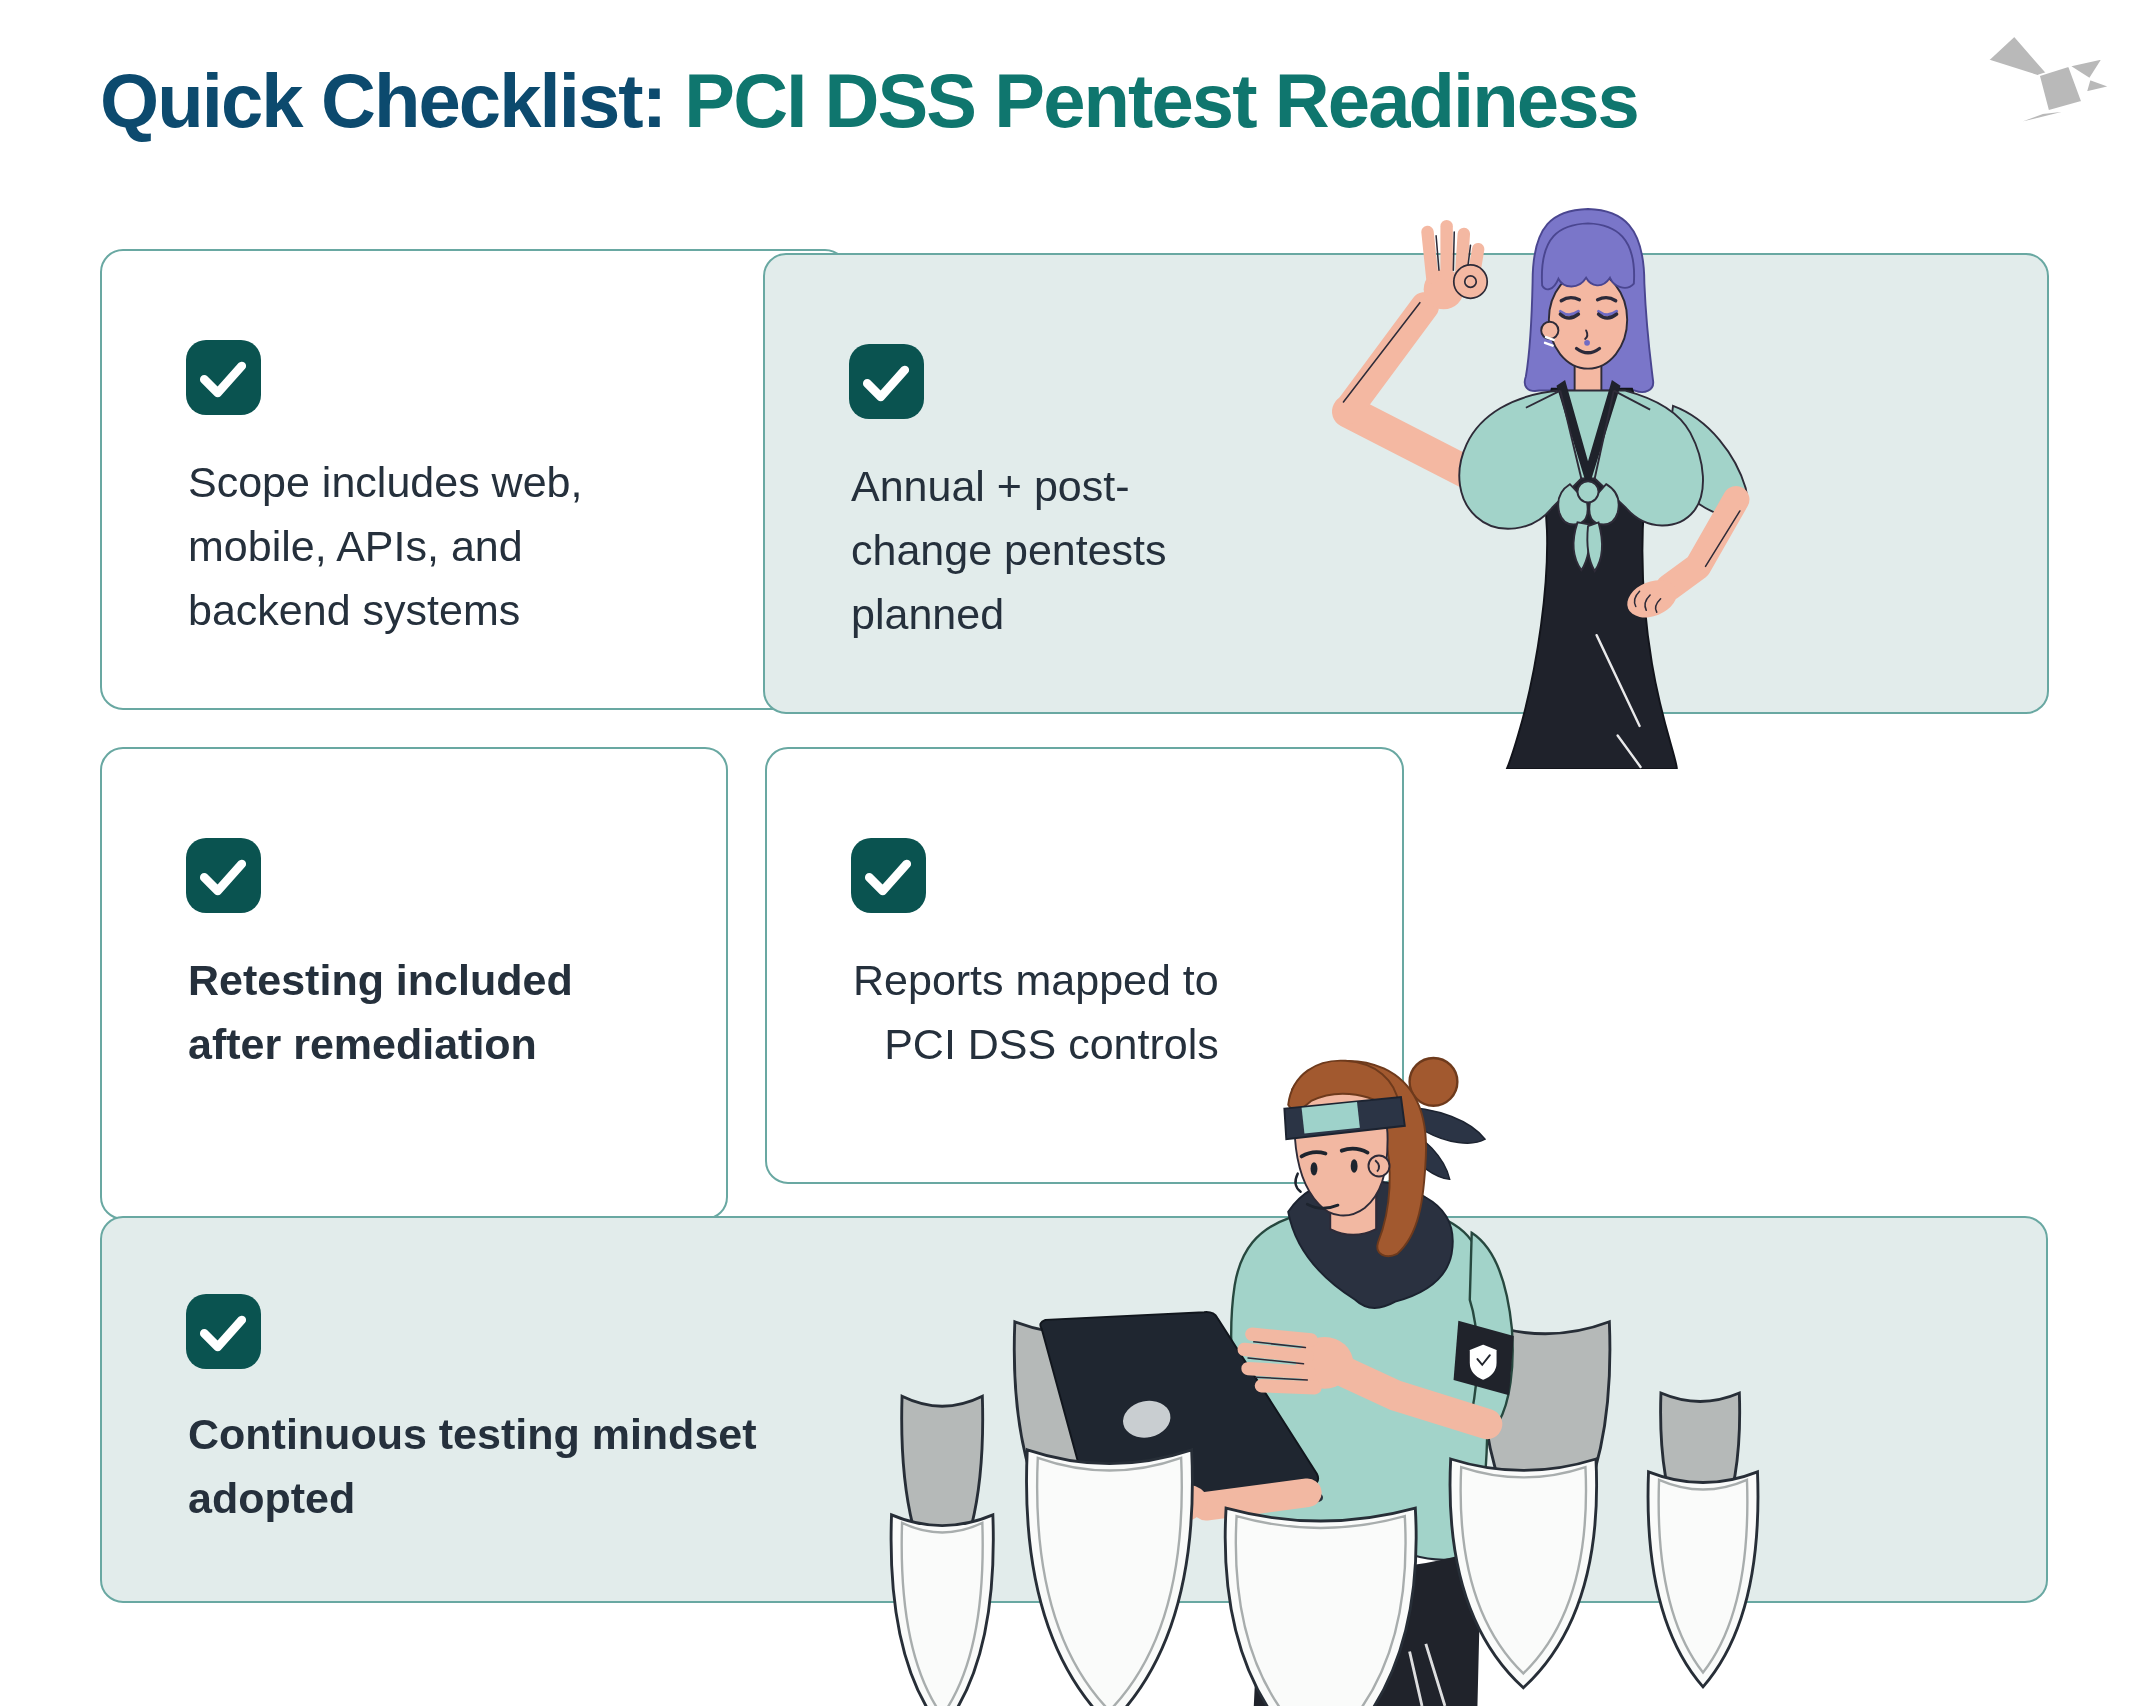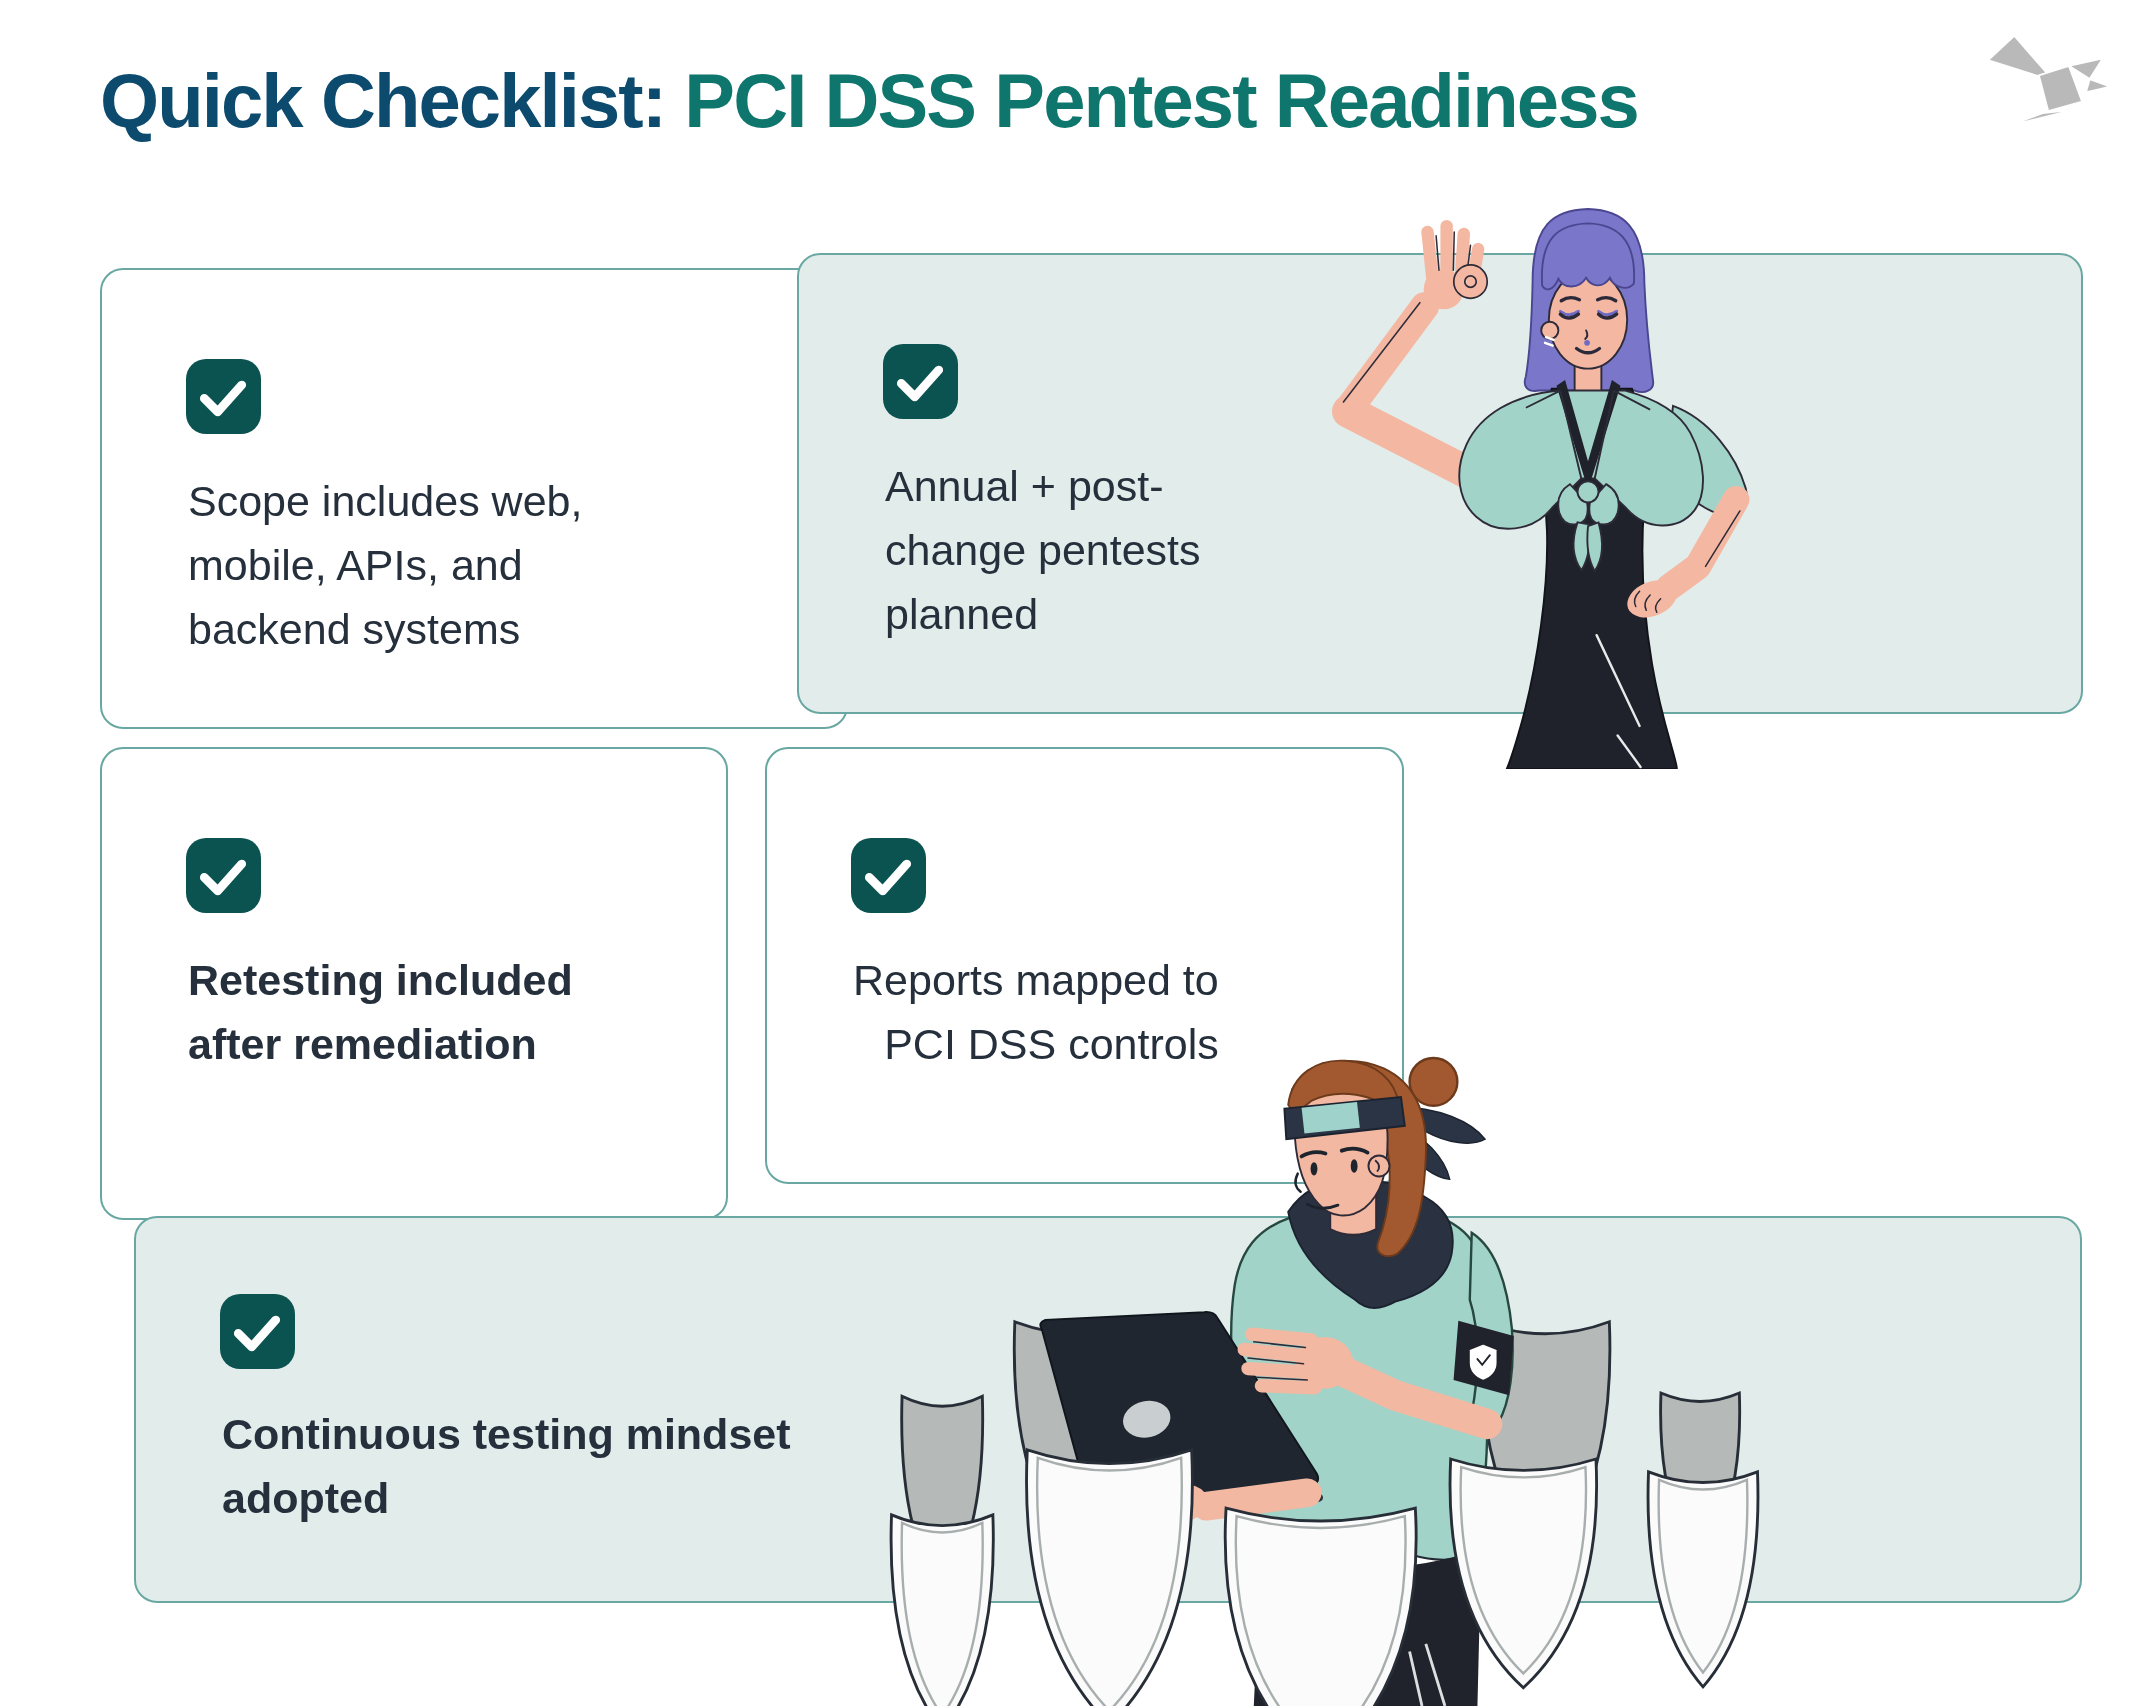--- a/index.html
+++ b/index.html
@@ -16,22 +16,22 @@
   }
   .title-teal{color:#0c4a6e;}
   .title-dark{color:#0f766e;}
   
   .brand-logo{position:absolute;left:1986px;top:32.5px;width:132px;height:96px;}
   
   .card{
     position:absolute;background:#ffffff;border:2.9px solid #69a8a2;
     border-radius:23px;box-sizing:border-box;
   }
-  .card.tinted{background:#e2eceb;margin-left:34px;}
-  #card-0{left:100px;top:268px;width:748px;height:461px;}
+  .card.tinted{background:#e2eceb;}
+  #card-0{left:100px;top:249px;width:748px;height:461px;}
   #card-1{left:763px;top:253px;width:1286px;height:461px;}
   #card-2{left:100px;top:747px;width:628px;height:473px;font-weight:bold;}
   #card-3{left:765px;top:747px;width:639px;height:437px;text-align:right;}
   #card-4{left:1424px;top:747px;width:624px;height:437px;}
   #card-5{left:100px;top:1216px;width:1948px;height:387px;}
   .checkbox{
     position:absolute;left:84px;top:89px;width:75px;height:75px;
     border-radius:20px;background:#0a5350;
   }
   #card-5 .checkbox{top:76px;}

